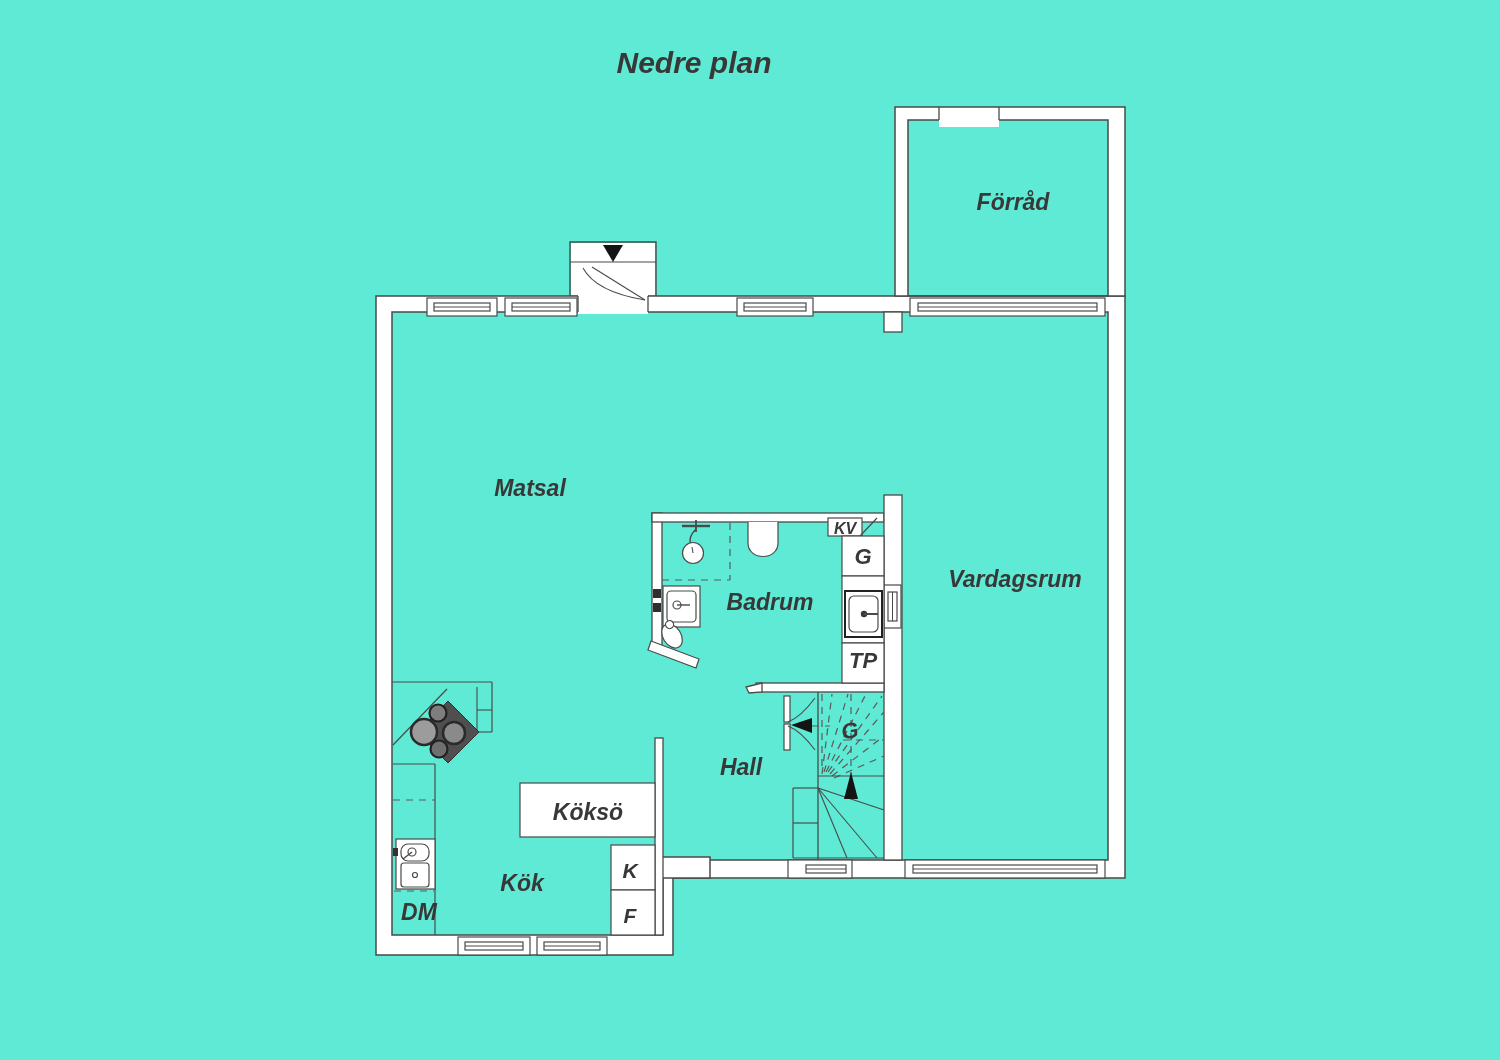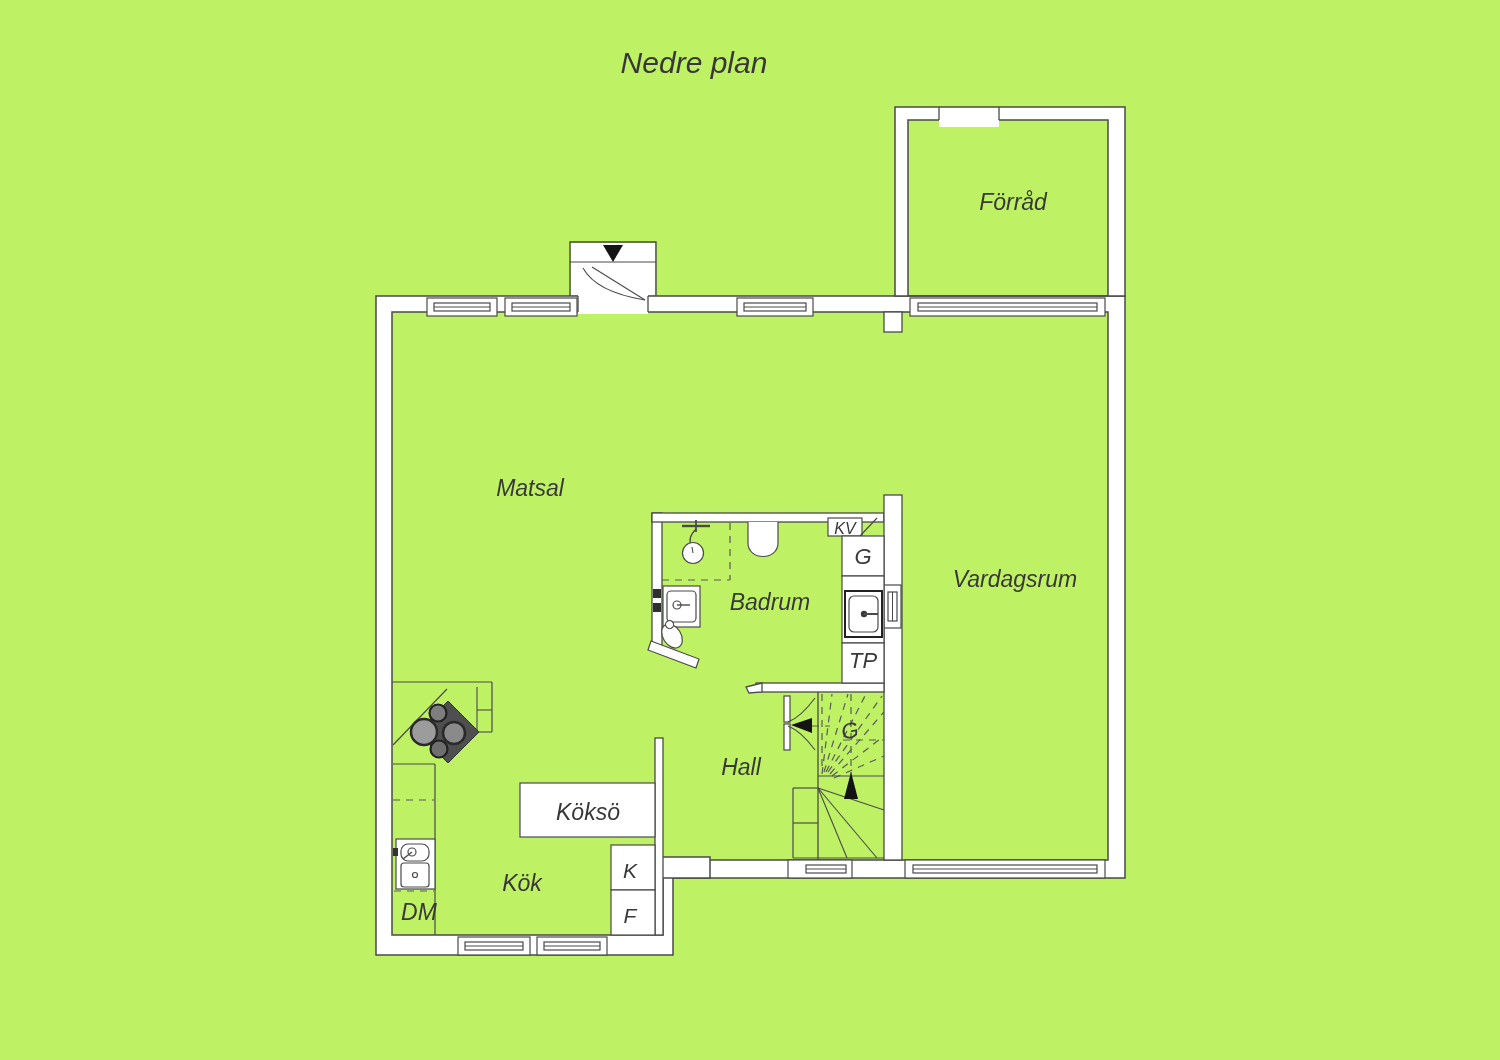--- a/index.html
+++ b/index.html
@@ -1,17 +1,17 @@
 <!DOCTYPE html>
 <html><head>
 <meta charset="utf-8">
 <style>
   html,body{margin:0;padding:0;background:#ffffff;}
-  .page{position:relative;width:1500px;height:1060px;background:#bef264;overflow:hidden;
-        font-family:"Liberation Sans", sans-serif;}
+  .page{position:relative;width:1500px;height:1060px;background:#5eead4;overflow:hidden;
+        font-family:"Liberation Sans", sans-serif;font-weight:bold;}
   svg text{font-family:"Liberation Sans", sans-serif;font-style:italic;fill:#383838;}
   .plan-line{stroke:#4a4a4a;fill:none;}
   .wall{fill:#ffffff;stroke:#4a4a4a;stroke-width:1.5;}
   .thinwall{fill:#ffffff;stroke:#4a4a4a;stroke-width:1.3;}
   .fixture{fill:#ffffff;stroke:#4a4a4a;stroke-width:1.2;}
   .dash{stroke:#5a5a5a;stroke-width:1.2;fill:none;stroke-dasharray:7 6;}
   .erase{fill:#ffffff;stroke:none;}
 </style>
 </head>
 <body>

